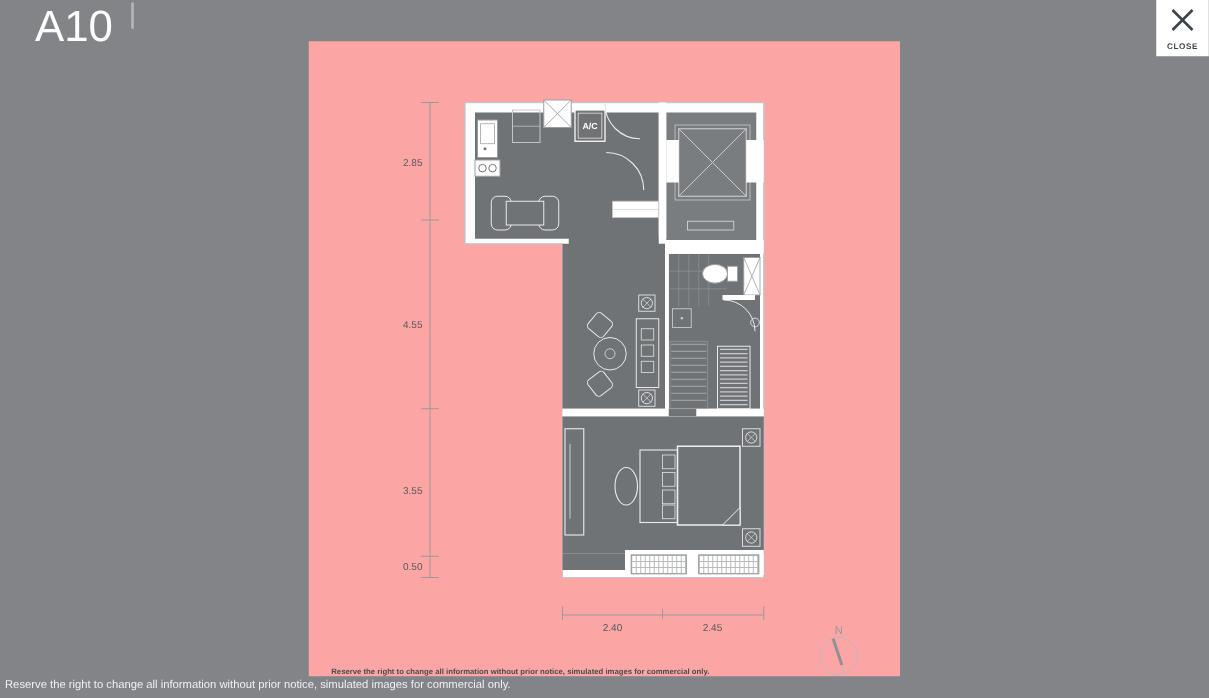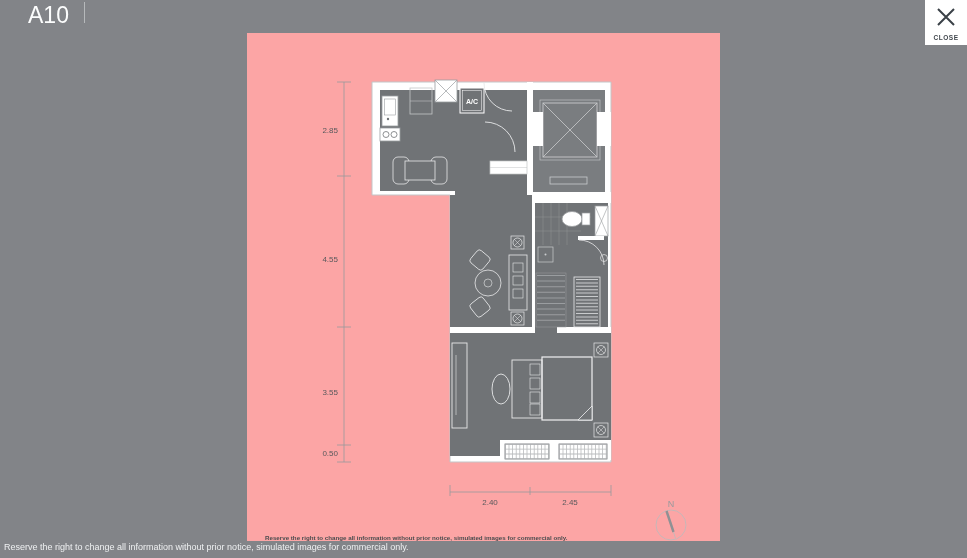--- a/index.html
+++ b/index.html
@@ -6,21 +6,21 @@
   html,body { width:967px; height:558px; }
   body {
     position:relative;
     background:#828488;
     font-family:"Liberation Sans", sans-serif;
     overflow:hidden;
   }
   .header-title {
     position:absolute; left:28px; top:2px;
     display:flex; align-items:flex-start;
-    color:#fcfdfd; font-size:23px; font-weight:400;
+    color:#fcfdfd; font-size:35px; font-weight:400;
   }
   .header-sep {
     display:inline-block; width:1.5px; height:21px;
     background:#b6b9bb; margin:0 13px 6px 15px;
   }
   .close-btn {
     position:absolute; left:925px; top:0; width:42px; height:45px;
     background:#ffffff; cursor:pointer;
     display:flex; flex-direction:column; align-items:center; justify-content:center;
   }

